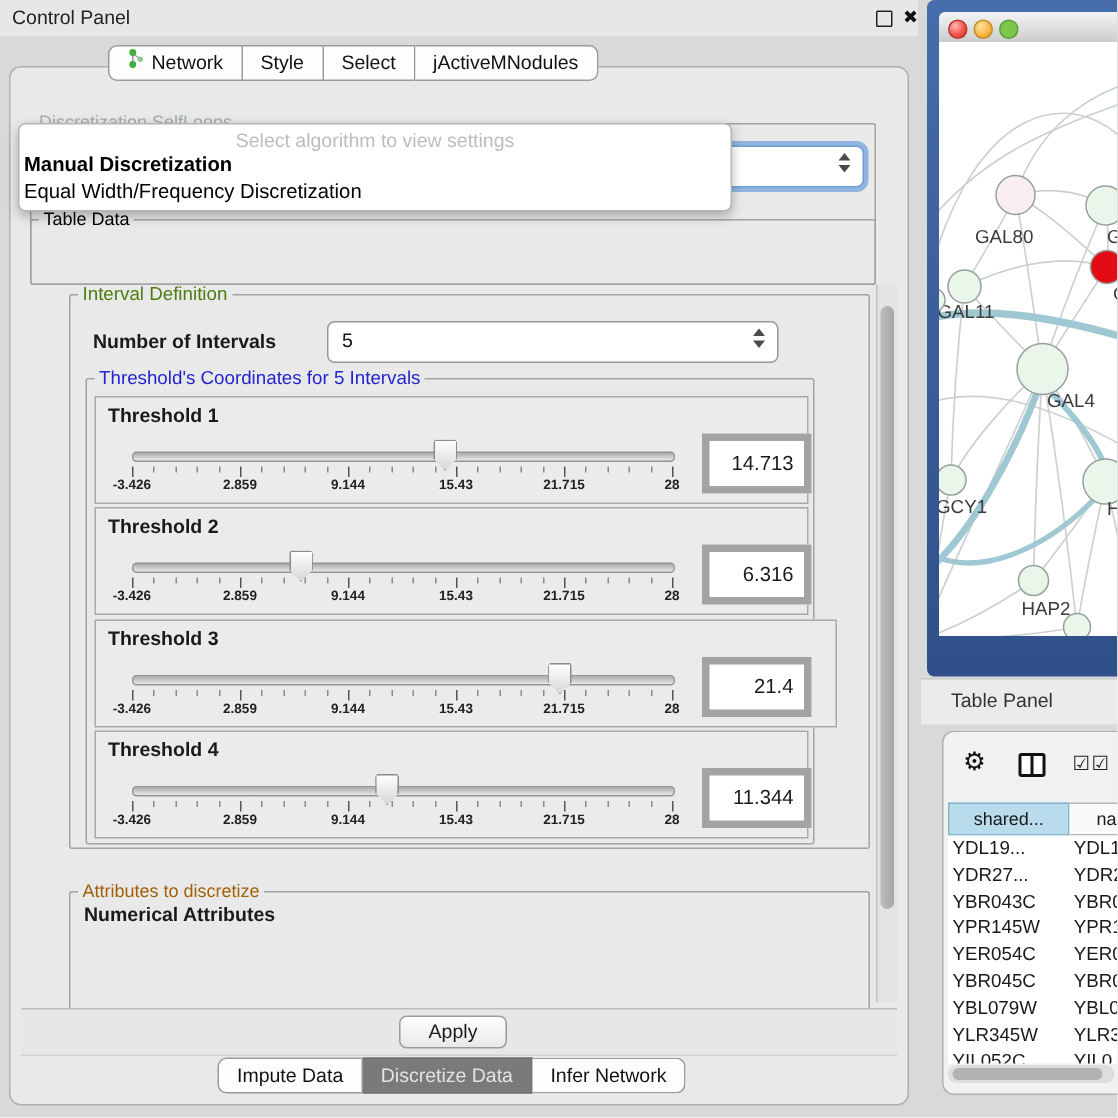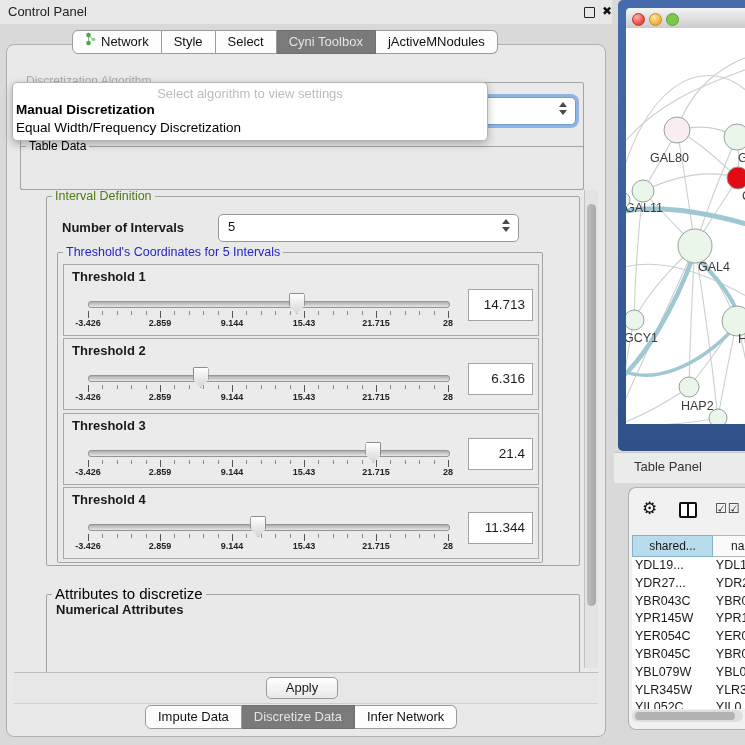--- a/index.html
+++ b/index.html
@@ -34,21 +34,21 @@
   .stp-dn{width:0;height:0;border-left:4px solid transparent;border-right:4px solid transparent;border-top:5px solid #4a4a4a;}
   .focusring{box-shadow:0 0 0 3px rgba(97,152,219,.65);border-color:#6d9ed6;}
   
   .thr-panel{position:absolute;left:5px;width:474px;height:70px;border:1px solid #a9a9a9;background:#ebebeb;}
   .thr-label{position:absolute;left:8px;top:4px;font-weight:bold;font-size:13px;}
   .thr-track{position:absolute;left:24px;top:36px;width:360px;height:5px;border:1px solid #949494;border-radius:3px;background:linear-gradient(#adadad,#e8e8e8);}
   .thr-thumb{position:absolute;top:28px;width:14px;height:19px;background:linear-gradient(#fefefe,#d7d7d7);border:1px solid #8d8d8d;clip-path:polygon(8% 0,92% 0,100% 10%,100% 60%,50% 100%,0 60%,0 10%);}
   .tick{position:absolute;width:1px;background:#555;}
   .tick.minor{background:#8a8a8a;}
   .tick-lab{position:absolute;top:53px;transform:translateX(-50%);font-size:9px;font-weight:bold;color:#222;white-space:nowrap;}
-  .thr-value{position:absolute;left:404px;top:24px;width:56px;height:30px;background:#fff;border:1px solid #a3a3a3;font-size:13.5px;text-align:right;line-height:30px;padding-right:7px;}
+  .thr-value{position:absolute;left:404px;top:24px;width:56px;height:30px;background:#fff;border:5px solid #a3a3a3;font-size:13.5px;text-align:right;line-height:30px;padding-right:7px;}
   
   .attr-list{left:60px;top:622px;width:480px;height:50px;background:#fff;border:1px solid #b3b3b3;overflow:hidden;}
   .attr-item{padding-left:14px;font-size:13px;line-height:18px;white-space:nowrap;}
   .vsb-track{background:#e3e3e3;border-left:1px solid #c2c2c2;}
   .vsb-thumb{position:absolute;border-radius:5px;background:linear-gradient(90deg,#bdbdbd,#a7a7a7);}
   
   .apply-strip{left:14px;top:672px;width:584px;height:30px;background:#e7e7e7;border-top:1px solid #bdbdbd;border-bottom:1px solid #cfcfcf;z-index:4;}
   .btn{background:linear-gradient(#ffffff,#e8e8e8);border:1px solid #9b9b9b;border-radius:5px;font-size:13px;text-align:center;}
   
   .net-frame{left:618px;top:0;width:127px;height:451px;background:linear-gradient(#476cac,#2f5088);border-radius:5px 0 0 5px;}
@@ -96,30 +96,27 @@
             <circle cx="8.5" cy="7.5" r="1.8" fill="#8fcb8f"></circle>
           </svg></span>
         <span>Network</span>
       </div>
       <div class="tab">
         <span>Style</span>
       </div>
       <div class="tab">
         <span>Select</span>
       </div>
-      <div class="tab sel">
-        <span>Cyni Toolbox</span>
-      </div>
       <div class="tab">
         <span>jActiveMNodules</span>
       </div>
     </div>
 
   <div class="abs group" style="left:20px;top:82px;width:562px;height:106px;"></div>
-  <div class="abs" style="left:26px;top:74px;font-size:12px;color:#a4b0a4;z-index:2;">Discretization Algorithm</div>
+  <div class="abs" style="left:26px;top:74px;font-size:12px;color:#a4b0a4;z-index:2;">Discretization SelfLoops</div>
   <div class="abs combo focusring" style="left:28px;top:97px;width:546px;height:26px;z-index:3;">
     <div class="stepper">
         <div class="stp-up"></div>
         <div class="stp-dn"></div>
       </div>
   </div>
 
   <div class="abs popup">
     <div class="popup-hint">Select algorithm to view settings</div>
     <div id="popup-opts">
@@ -217,21 +214,21 @@
         <div class="tick minor" style="left: 369.6px; top: 46px; height: 4px;"></div>
         <div class="tick" style="left: 384px; top: 46px; height: 7px;"></div>
         <div class="tick-lab" style="left: 24px;">-3.426</div>
         <div class="tick-lab" style="left: 96px;">2.859</div>
         <div class="tick-lab" style="left: 168px;">9.144</div>
         <div class="tick-lab" style="left: 240px;">15.43</div>
         <div class="tick-lab" style="left: 312px;">21.715</div>
         <div class="tick-lab" style="left: 384px;">28</div>
         <div class="thr-value">6.316</div>
       </div>
-      <div class="thr-panel" style="top: 160px;">
+      <div class="thr-panel" style="top: 160px; padding-left: 19px;">
         <div class="thr-label">Threshold 3</div>
         <div class="thr-track"></div>
         <div class="thr-thumb" style="left: 301.394px;"></div>
         <div class="tick" style="left: 24px; top: 46px; height: 7px;"></div>
         <div class="tick minor" style="left: 38.4px; top: 46px; height: 4px;"></div>
         <div class="tick minor" style="left: 52.8px; top: 46px; height: 4px;"></div>
         <div class="tick minor" style="left: 67.2px; top: 46px; height: 4px;"></div>
         <div class="tick minor" style="left: 81.6px; top: 46px; height: 4px;"></div>
         <div class="tick" style="left: 96px; top: 46px; height: 7px;"></div>
         <div class="tick minor" style="left: 110.4px; top: 46px; height: 4px;"></div>
@@ -297,21 +294,21 @@
         <div class="tick-lab" style="left: 168px;">9.144</div>
         <div class="tick-lab" style="left: 240px;">15.43</div>
         <div class="tick-lab" style="left: 312px;">21.715</div>
         <div class="tick-lab" style="left: 384px;">28</div>
         <div class="thr-value">11.344</div>
       </div>
     </div>
   <div class="abs gtitle" style="left:63px;top:246px;color:#2424cf;font-size:12.5px;">Threshold's Coordinates for 5 Intervals</div>
 
   <div class="abs group" style="left:46px;top:594px;width:532px;height:84px;"></div>
-  <div class="abs gtitle" style="left:52px;top:588px;color:#000000;font-size:15px;">Attributes to discretize</div>
+  <div class="abs gtitle" style="left:52px;top:588px;color:#a16207;font-size:12px;">Attributes to discretize</div>
   <div class="abs" style="left:56px;top:602px;font-size:13px;font-weight:bold;">Numerical Attributes</div>
 
   <div class="abs apply-strip">
     <div class="abs btn" style="left:252px;top:4px;width:70px;height:20px;line-height:20px;">Apply</div>
   </div>
 
   <div class="abs bot-tabs tabrow" id="bot-tabs">
       <div class="tab">
         <span>Impute Data</span>
       </div>

